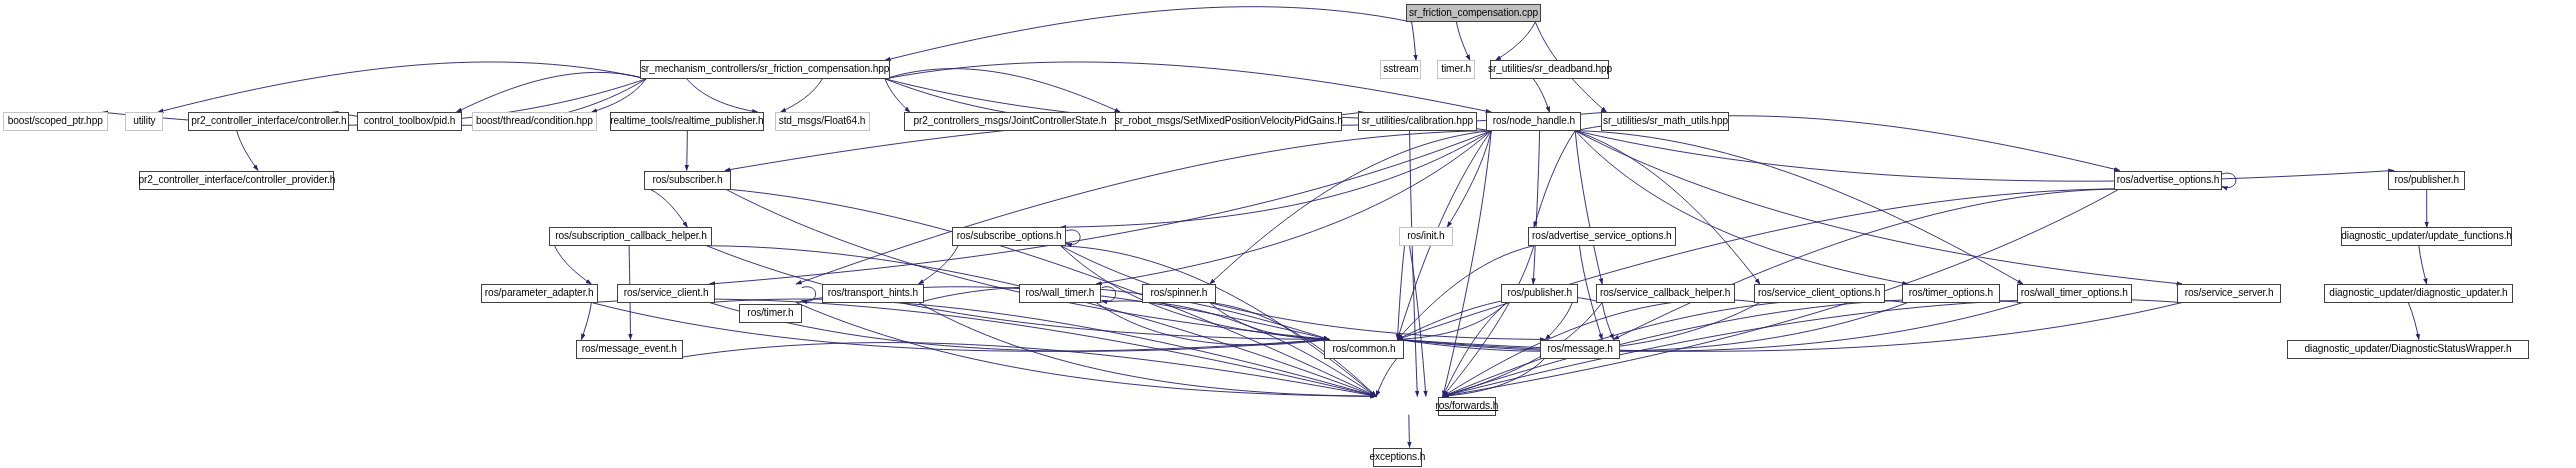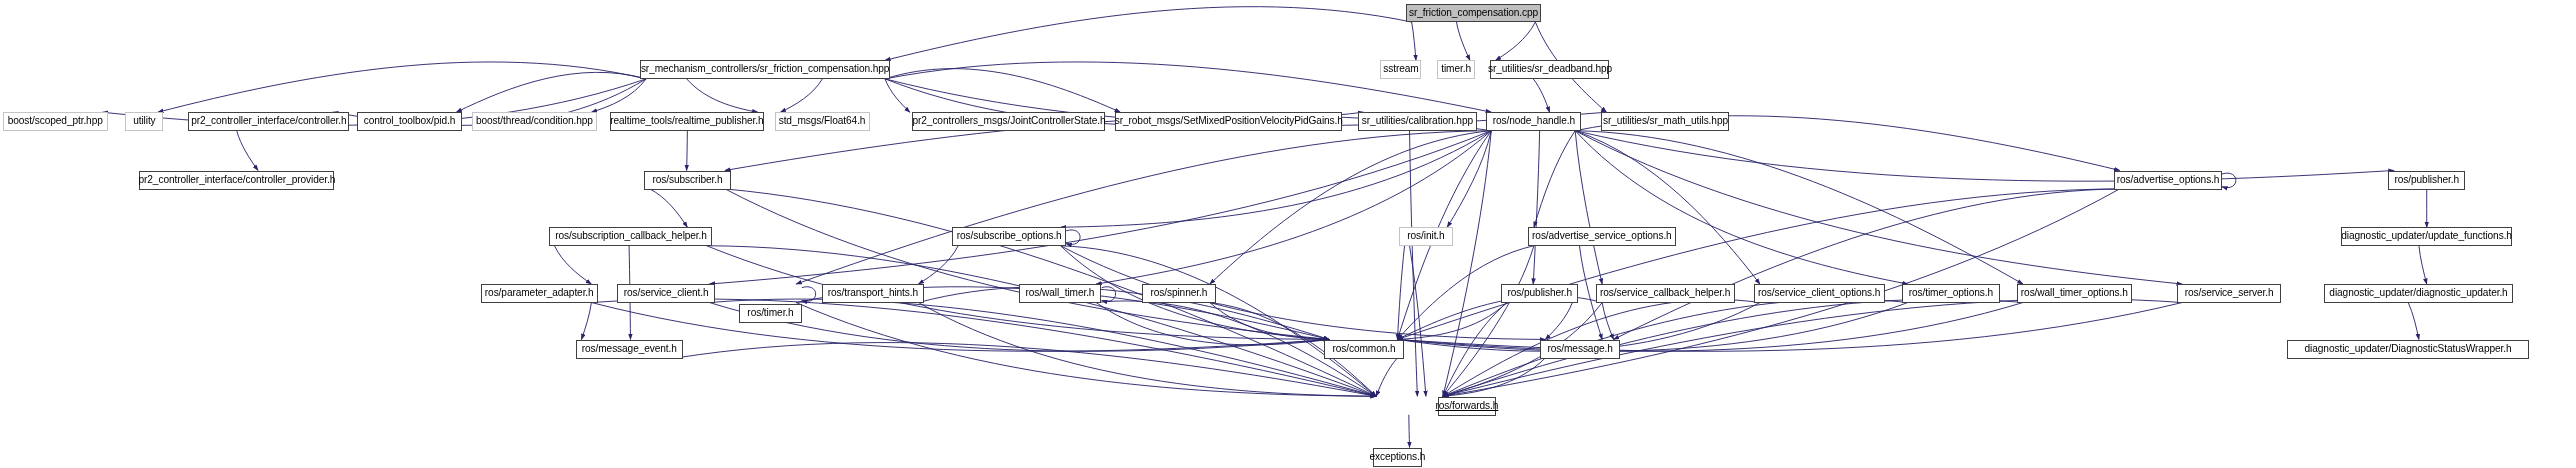--- a/index.html
+++ b/index.html
@@ -193,21 +193,21 @@
       </div>
       <div class="node" style="left: 472px; top: 112px; width: 125px;">
         <span class="lbl">boost/thread/condition.hpp</span>
       </div>
       <div class="node strong" style="left: 610px; top: 112px; width: 154px;">
         <span class="lbl">realtime_tools/realtime_publisher.h</span>
       </div>
       <div class="node" style="left: 775px; top: 112px; width: 95px;">
         <span class="lbl">std_msgs/Float64.h</span>
       </div>
-      <div class="node strong" style="left: 904px; top: 112px; width: 193px; margin-left: 8px;">
+      <div class="node strong" style="left: 904px; top: 112px; width: 212px;">
         <span class="lbl">pr2_controllers_msgs/JointControllerState.h</span>
       </div>
       <div class="node strong" style="left: 1115px; top: 112px; width: 227px;">
         <span class="lbl">sr_robot_msgs/SetMixedPositionVelocityPidGains.h</span>
       </div>
       <div class="node strong" style="left: 1358px; top: 112px; width: 119px;">
         <span class="lbl">sr_utilities/calibration.hpp</span>
       </div>
       <div class="node strong" style="left: 1486px; top: 112px; width: 95px;">
         <span class="lbl">ros/node_handle.h</span>

